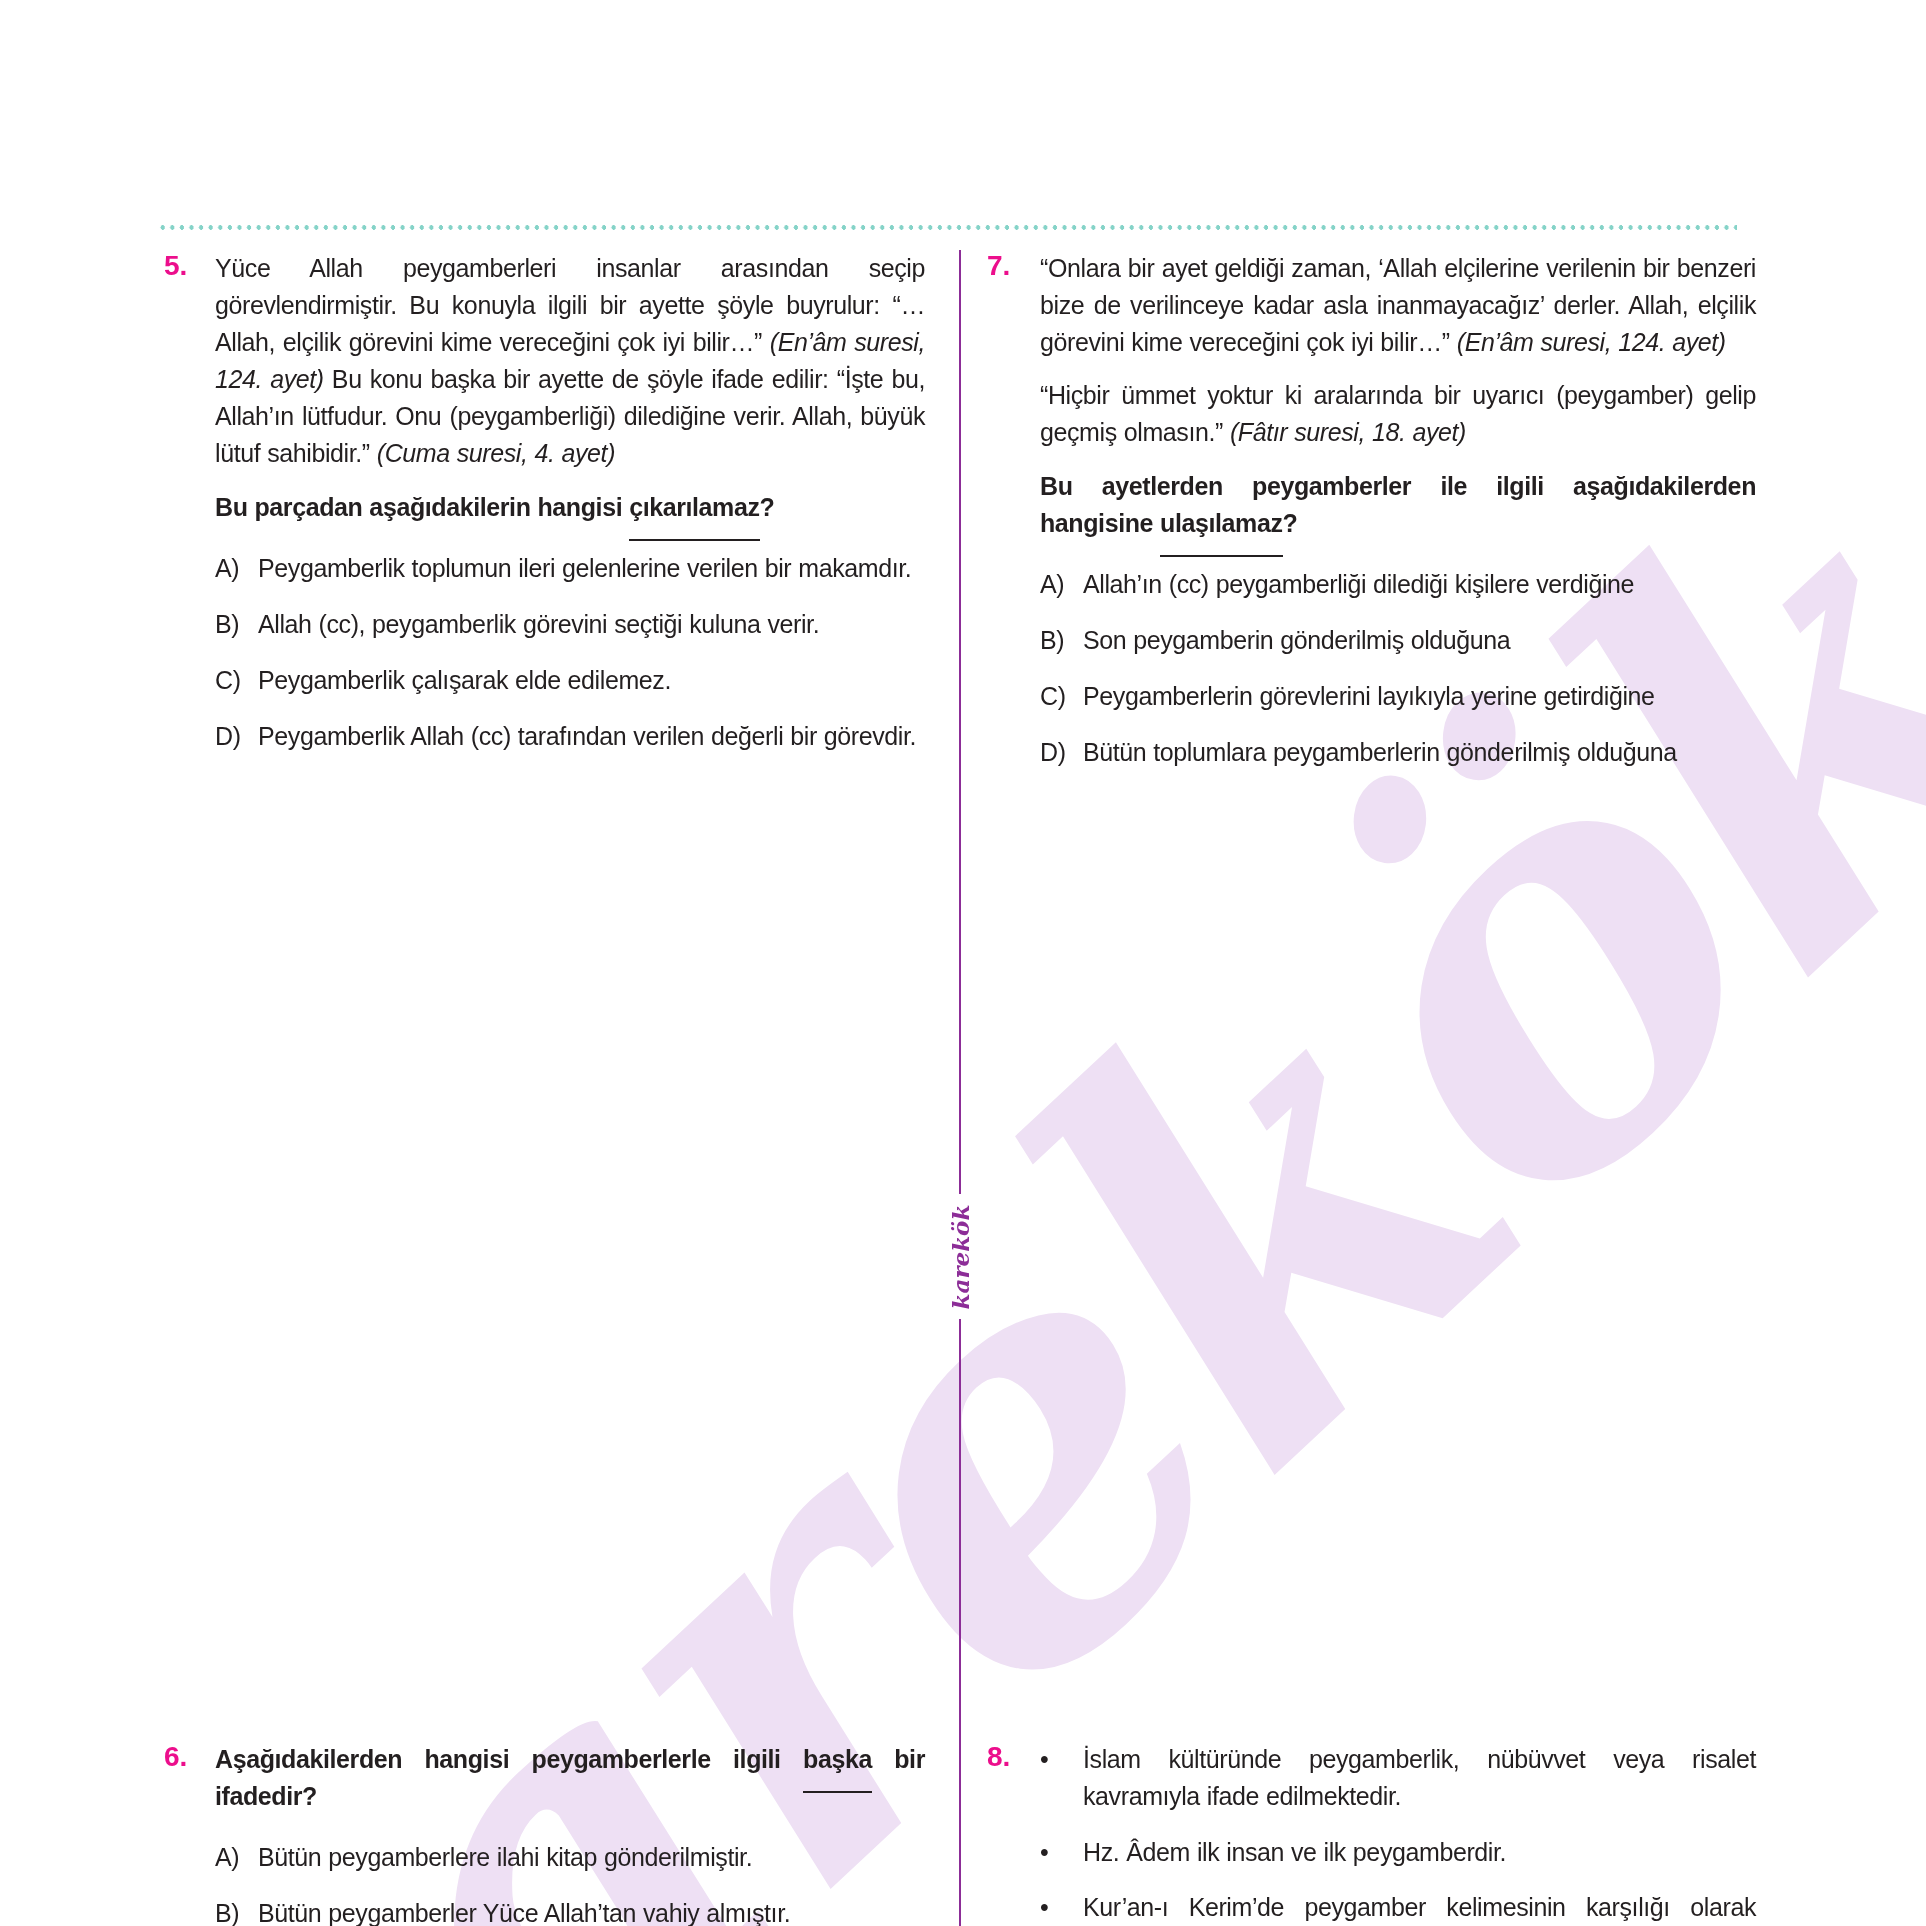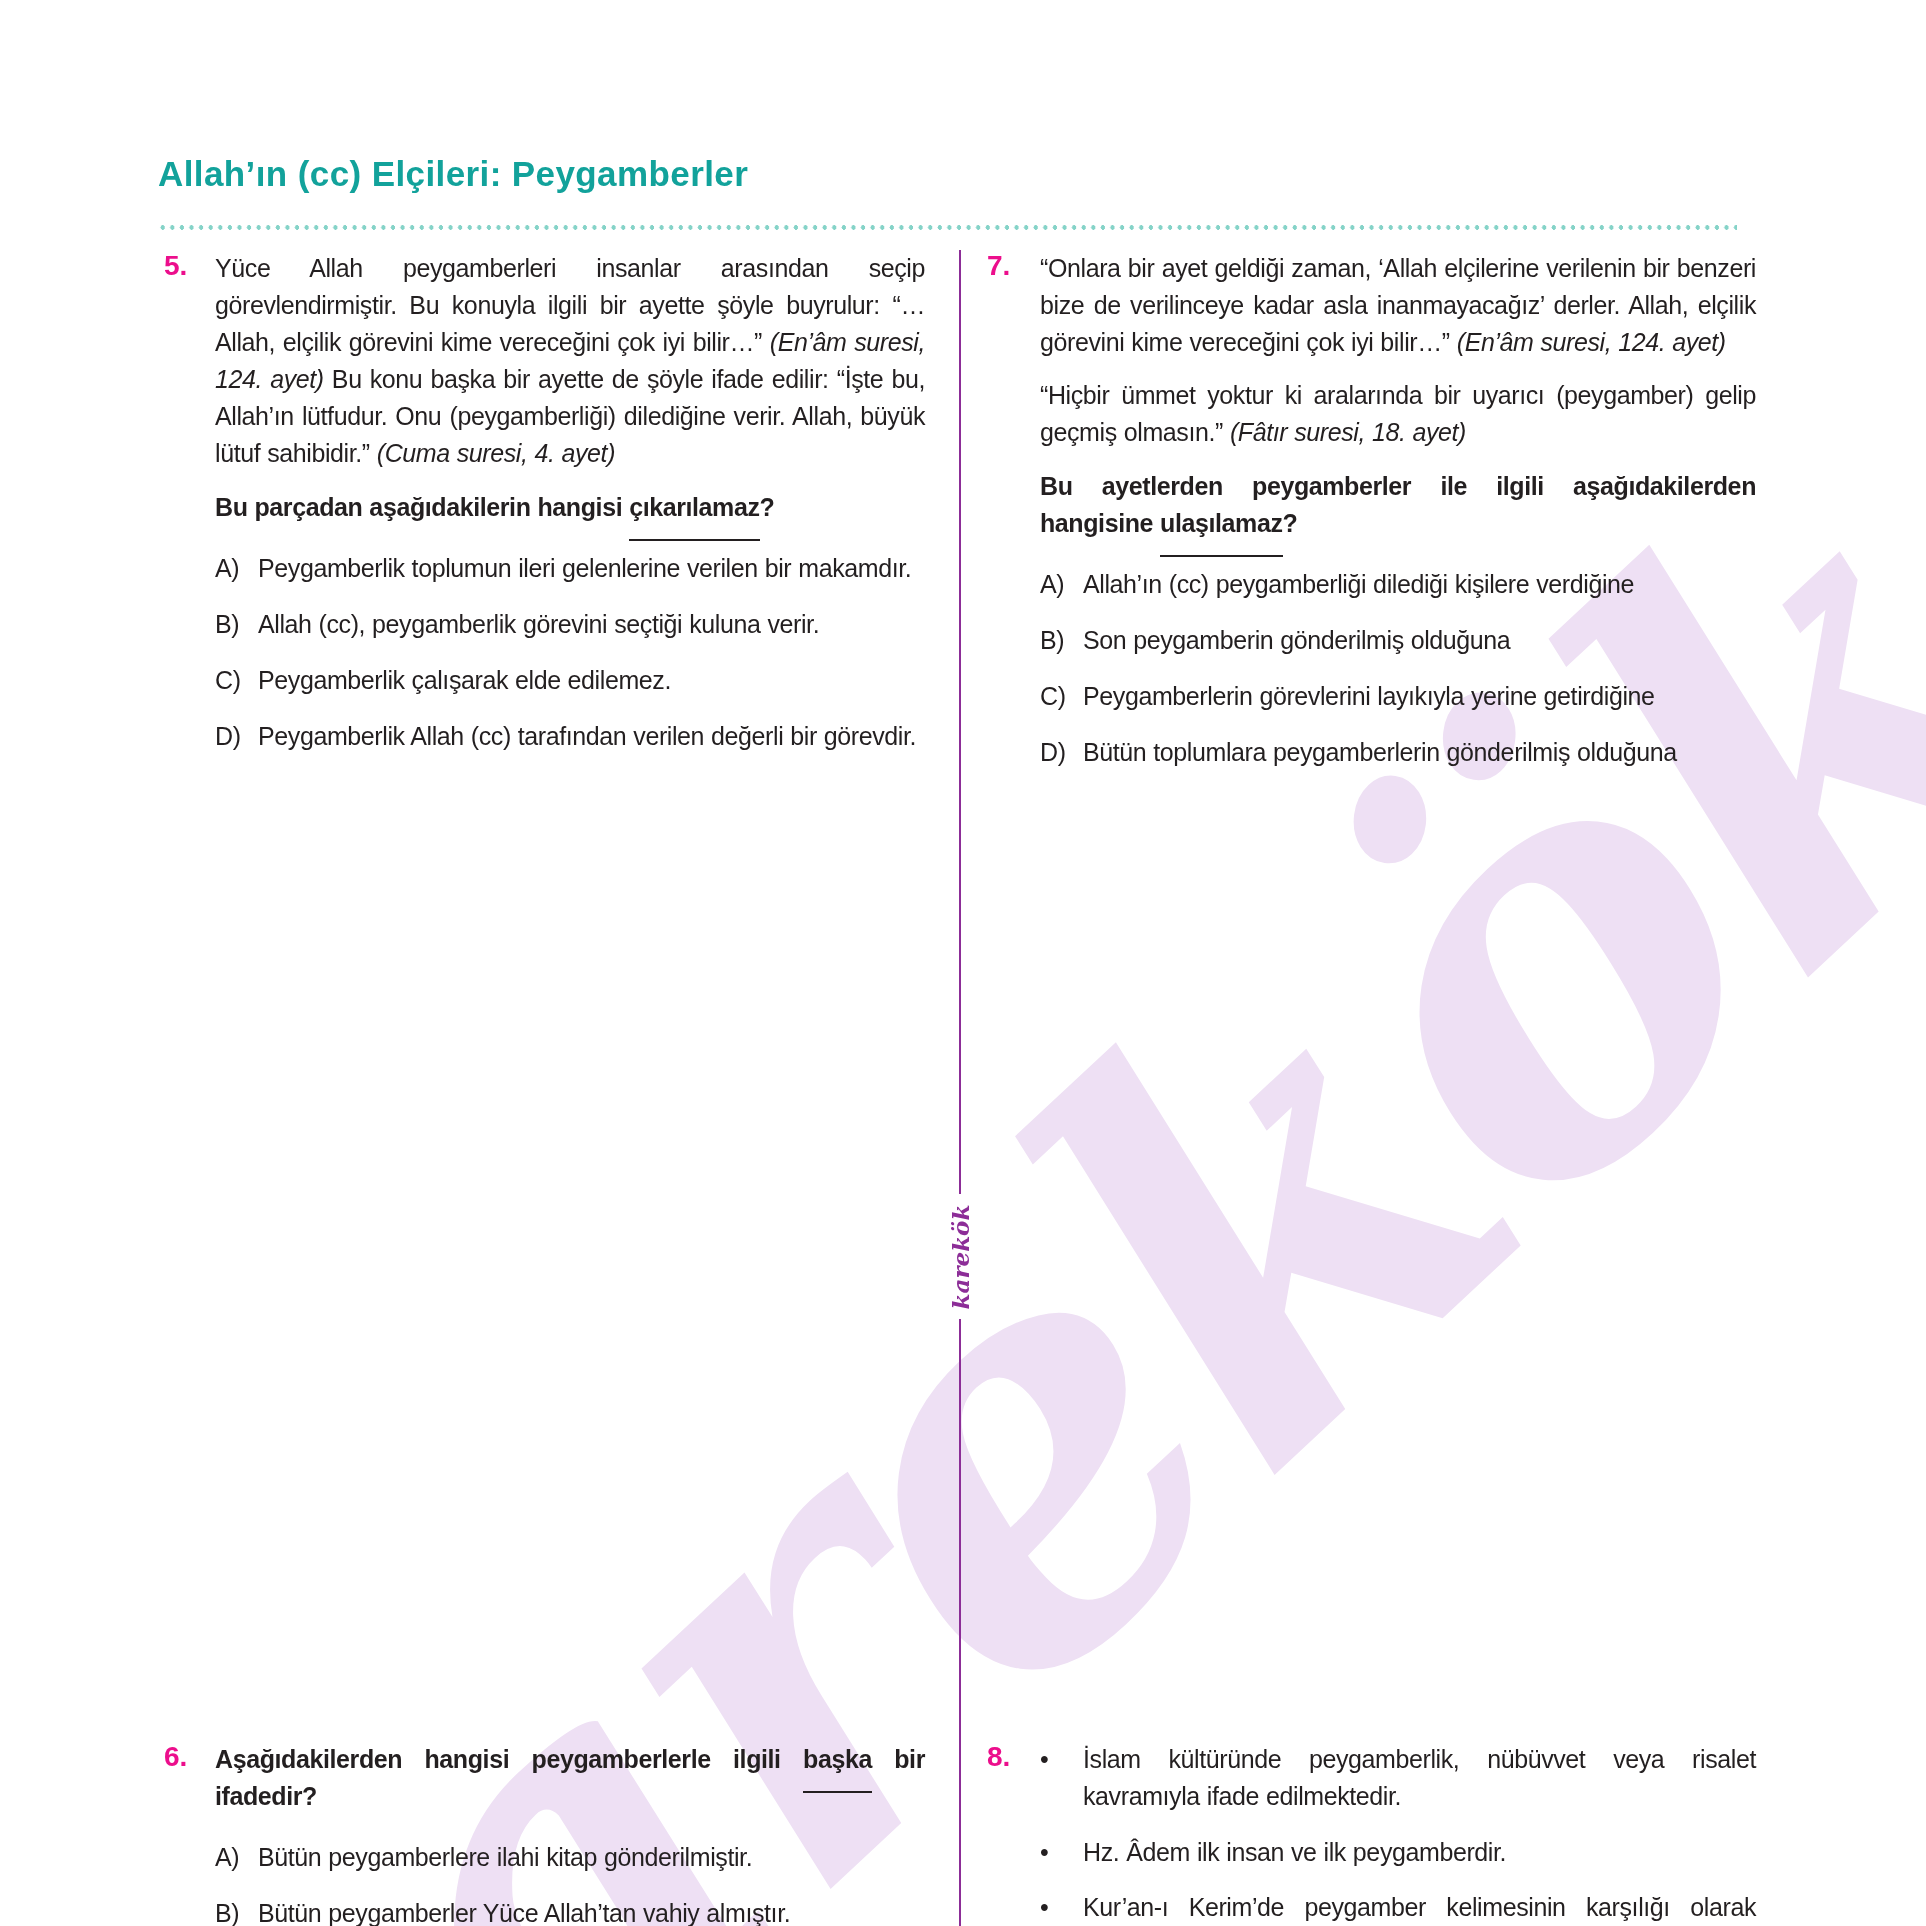--- a/index.html
+++ b/index.html
@@ -43,21 +43,20 @@
   .bullet-dot{flex:0 0 43px;}
   .bullet-text{flex:1;text-align:justify;}
 </style>
 </head>
 <body>
 
 <div class="sheet">
 
   <div class="watermark">karekök</div>
 
-  <div class="header-title">Allah’ın (cc) Elçileri: Peygamberler</div>
   <div class="dotted-rule"></div>
 
   <div class="divider-seg divider-top"></div>
   <div class="divider-seg divider-bottom"></div>
   <div class="brand-vertical">karekök</div>
 
   <div class="q-number" style="left:164px;top:250px;">5.</div>
   <div class="q-body col-l" style="left:215px;top:250px;">
     <p class="para"><span>Yüce Allah peygamberleri insanlar arasından seçip görevlendirmiştir. Bu konuyla ilgili bir ayette şöyle buyrulur: “…Allah, elçilik görevini kime vereceğini çok iyi bilir…” </span><span class="cite">(En’âm suresi, 124. ayet)</span><span> Bu konu başka bir ayette de şöyle ifade edilir: “İşte bu, Allah’ın lütfudur. Onu (peygamberliği) dilediğine verir. Allah, büyük lütuf sahibidir.” </span><span class="cite">(Cuma suresi, 4. ayet)</span></p>
     <p class="prompt"><span>Bu parçadan aşağıdakilerin hangisi </span><span class="uline">çıkarılamaz</span><span>?</span></p>

